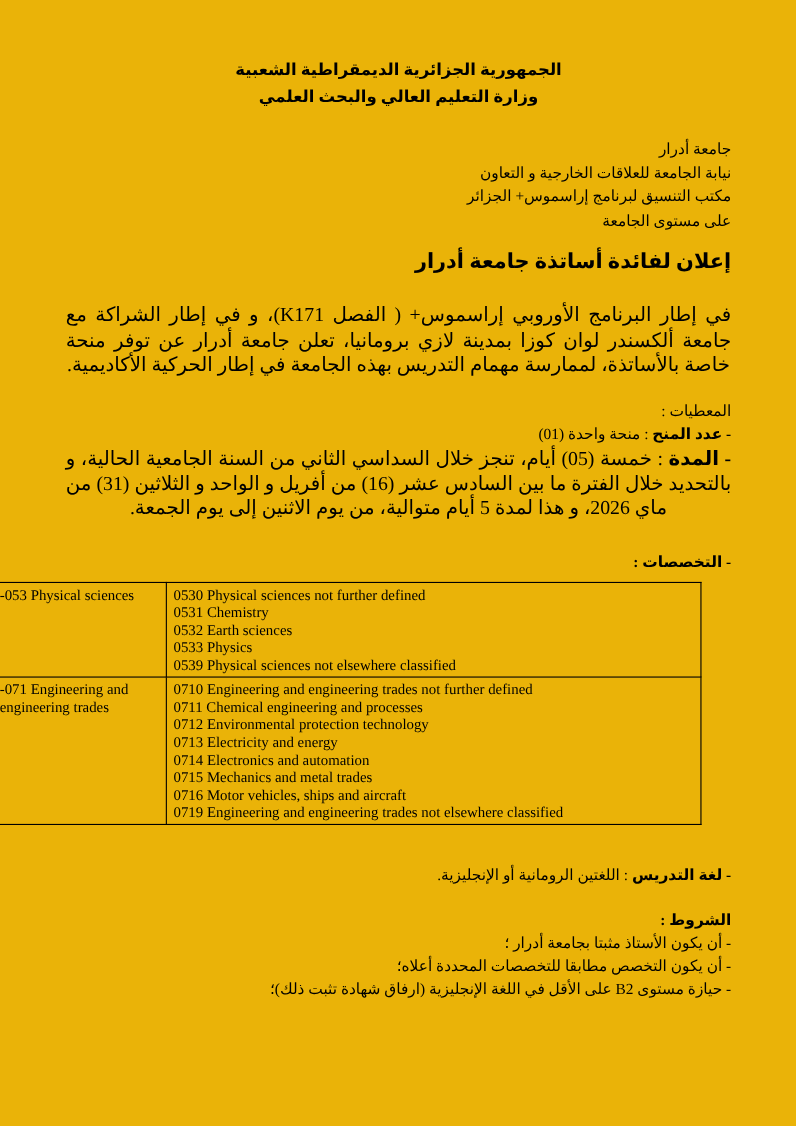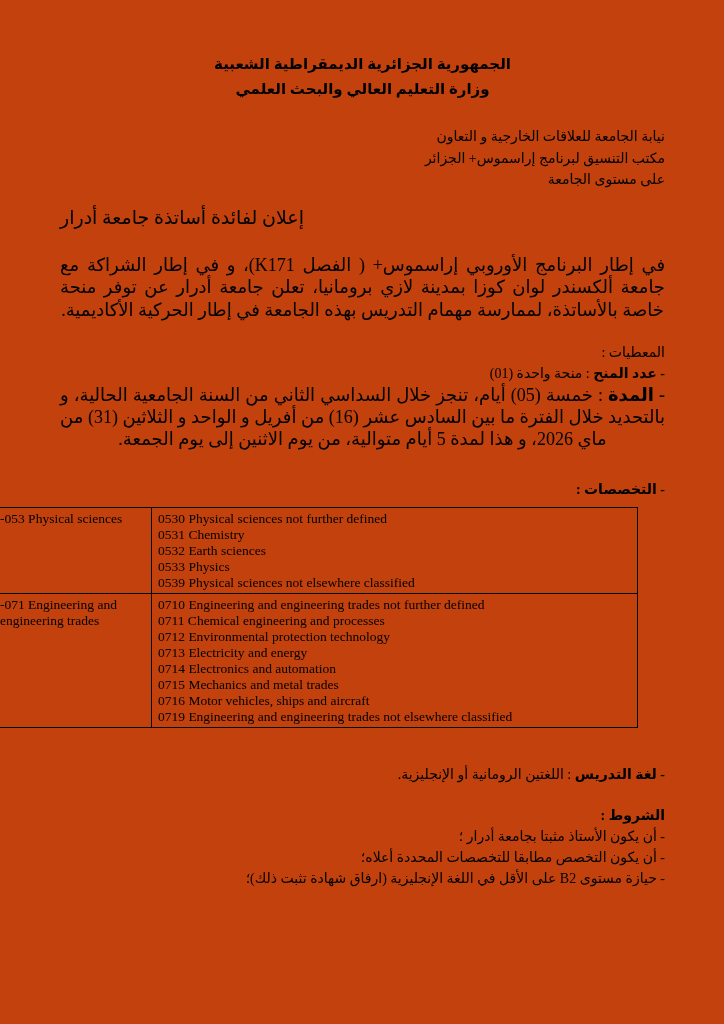--- a/index.html
+++ b/index.html
@@ -1,24 +1,24 @@
 <!DOCTYPE html>
 <html lang="ar"><head>
 <meta charset="utf-8">
 <style>
   * { margin:0; padding:0; box-sizing:border-box; }
   html,body { background:#888; }
   body { width:724px; margin:0 auto; font-family:"Liberation Serif","DejaVu Sans",serif; color:#000; }
   .page {
-    width:724px; height:1024px; background:#c2410c; overflow:hidden;
+    width:724px; height:1024px; background:#eab308; overflow:hidden;
     padding:52px 59px 0 60px; direction:rtl;
   }
   .republic { text-align:center; font-weight:bold; font-size:15px; line-height:25px; }
   .org { margin-top:24px; font-size:14px; line-height:21.5px; text-align:right; }
-  .doc-title { margin-top:14px; text-align:left; font-size:19px; font-weight:normal; line-height:26px; }
+  .doc-title { margin-top:14px; text-align:right; font-size:19px; font-weight:bold; line-height:26px; }
   .para { font-size:18px; line-height:22.5px; text-align:justify; text-align-last:center; }
   .intro { margin-top:23px; }
   .line { font-size:14px; line-height:21px; text-align:right; }
   .data-heading { margin-top:21px; }
   .duration { line-height:22px; }
   .spec-heading { margin-top:29px; font-weight:bold; }
   .spec-table {
     border-collapse:collapse; direction:ltr;
     width:645px; margin:7px 27px 0 20px;
     table-layout:fixed;
@@ -37,20 +37,21 @@
 <body>
 
 <div class="page">
 
   <div class="republic">
     <div>الجمهورية الجزائرية الديمقراطية الشعبية</div>
     <div>وزارة التعليم العالي والبحث العلمي</div>
   </div>
 
   <div class="org">
+    <div>جامعة أدرار</div>
     <div>نيابة الجامعة للعلاقات الخارجية و التعاون</div>
     <div>مكتب التنسيق لبرنامج إراسموس+ الجزائر</div>
     <div>على مستوى الجامعة</div>
   </div>
 
   <div class="doc-title">إعلان لفائدة أساتذة جامعة أدرار</div>
 
   <p class="para intro">في إطار البرنامج الأوروبي إراسموس+ ( الفصل K171)، و في إطار الشراكة مع جامعة ألكسندر لوان كوزا بمدينة لازي برومانيا، تعلن جامعة أدرار عن توفر منحة خاصة بالأساتذة، لممارسة مهمام التدريس بهذه الجامعة في إطار الحركية الأكاديمية.</p>
 
   <div class="line data-heading">المعطيات :</div>

